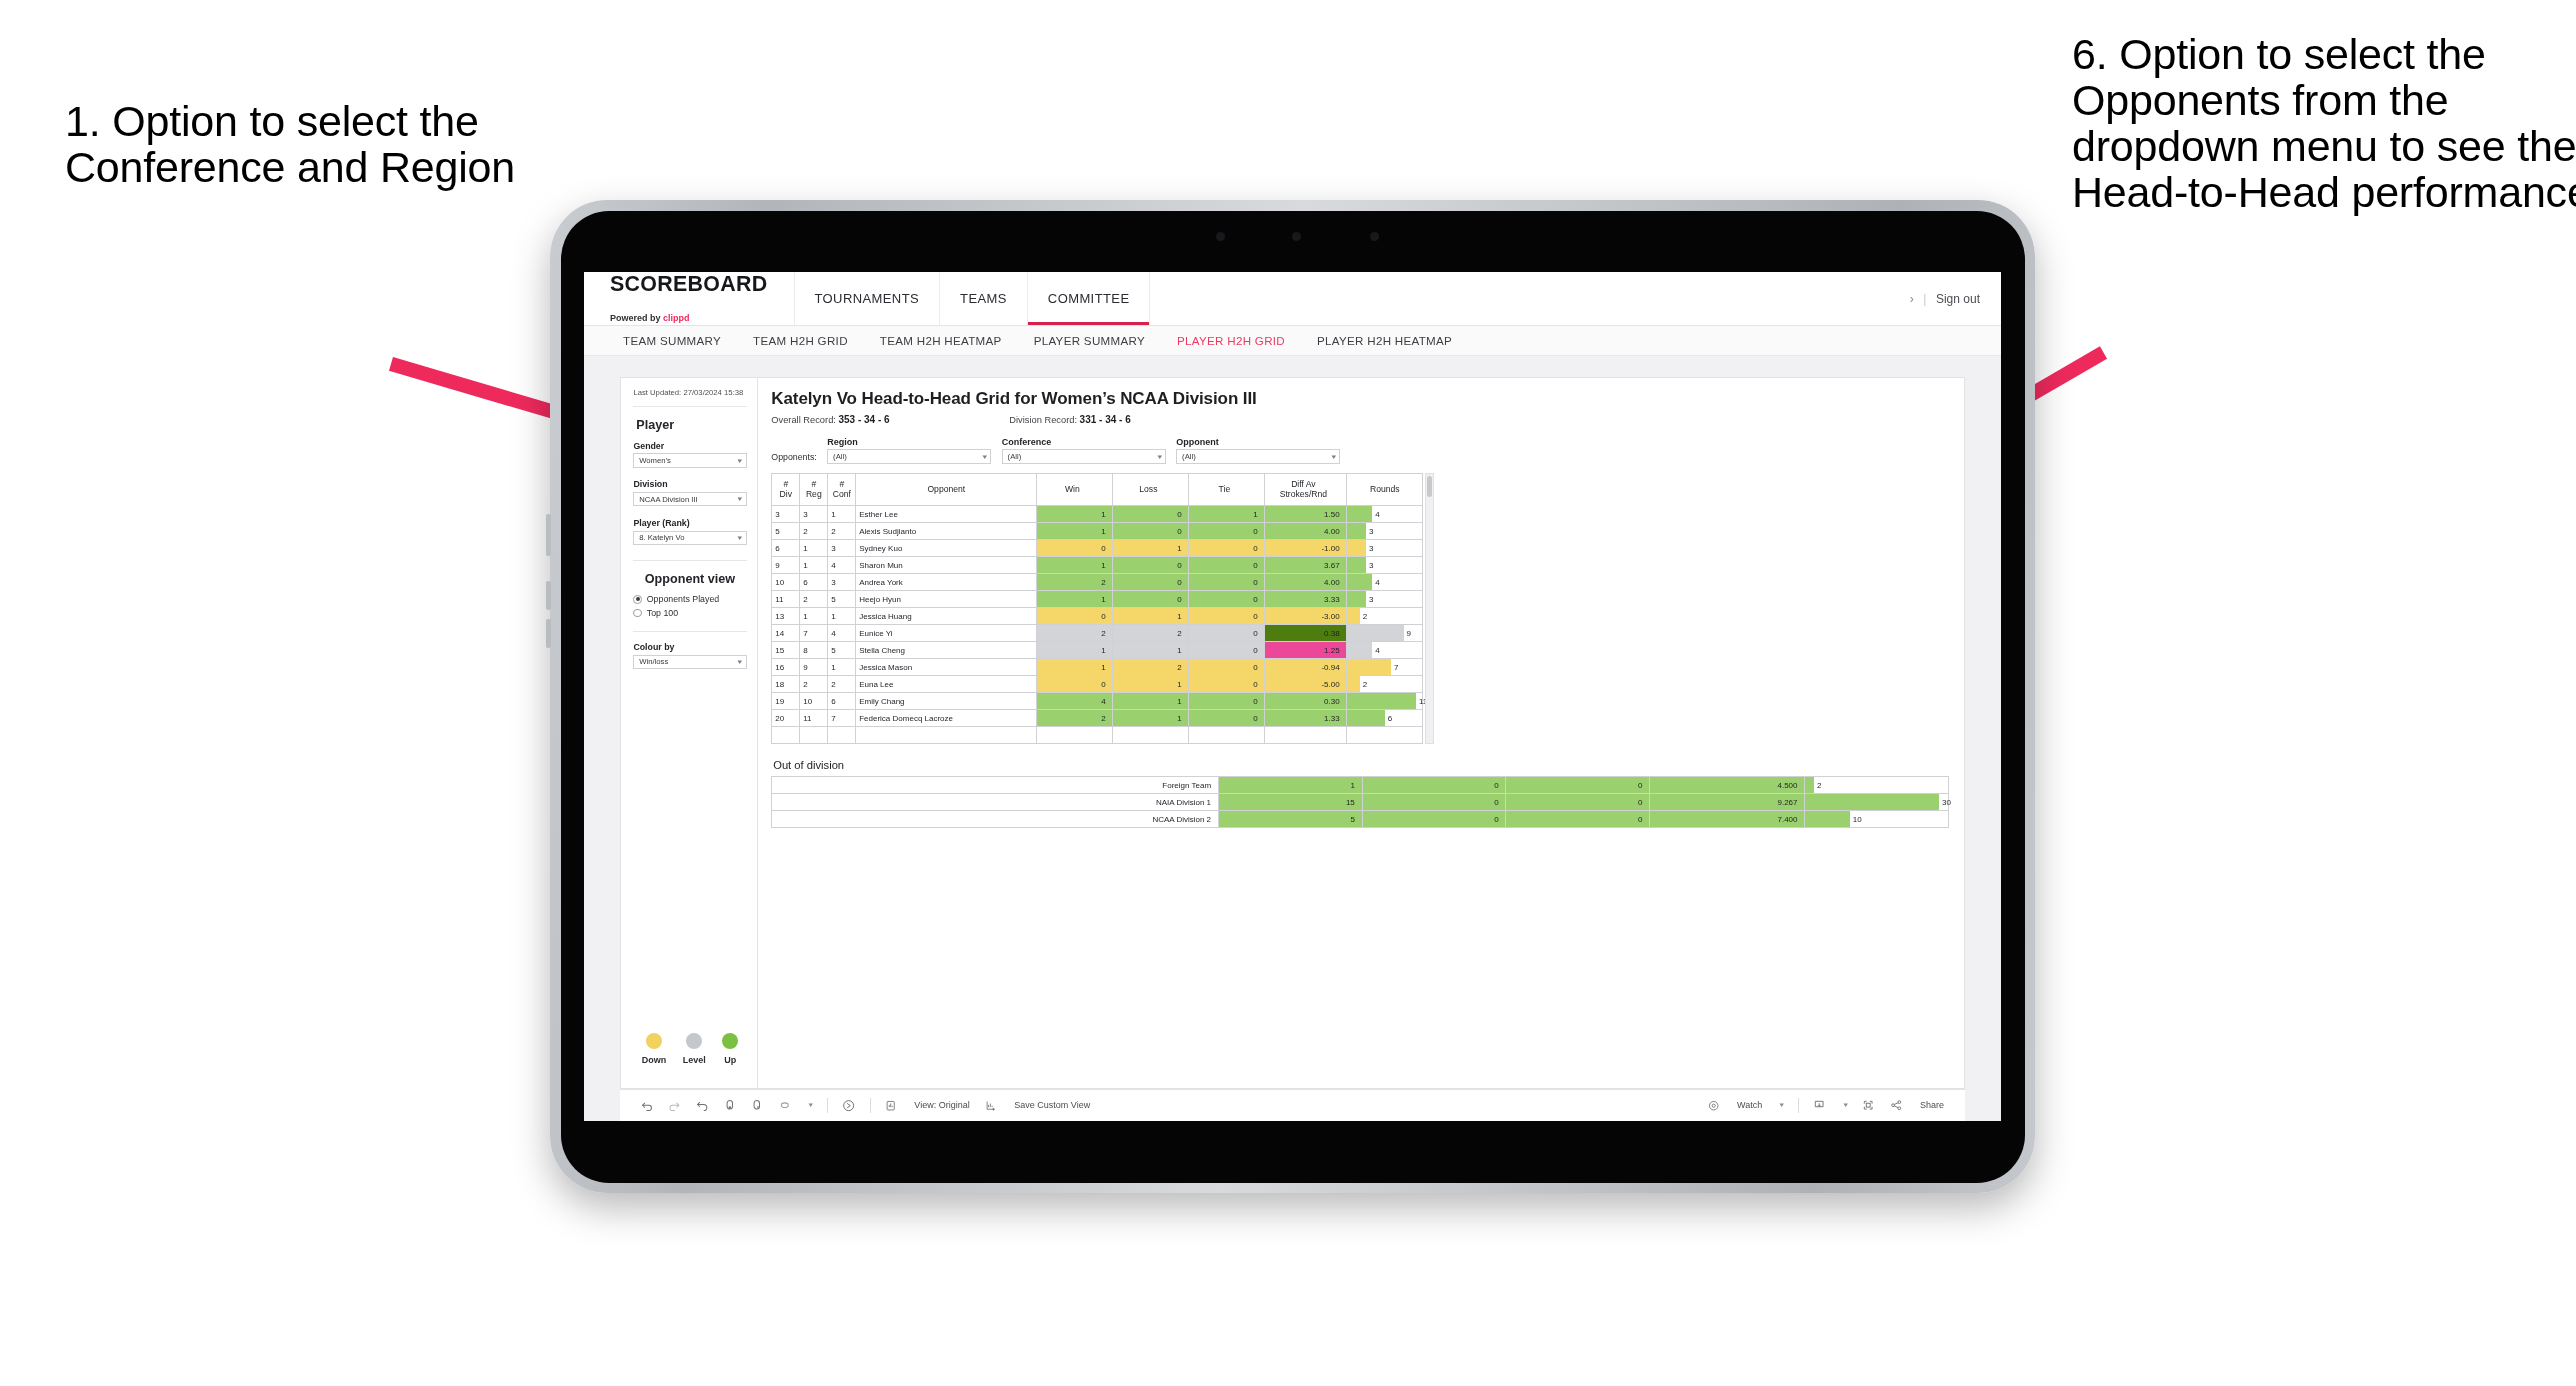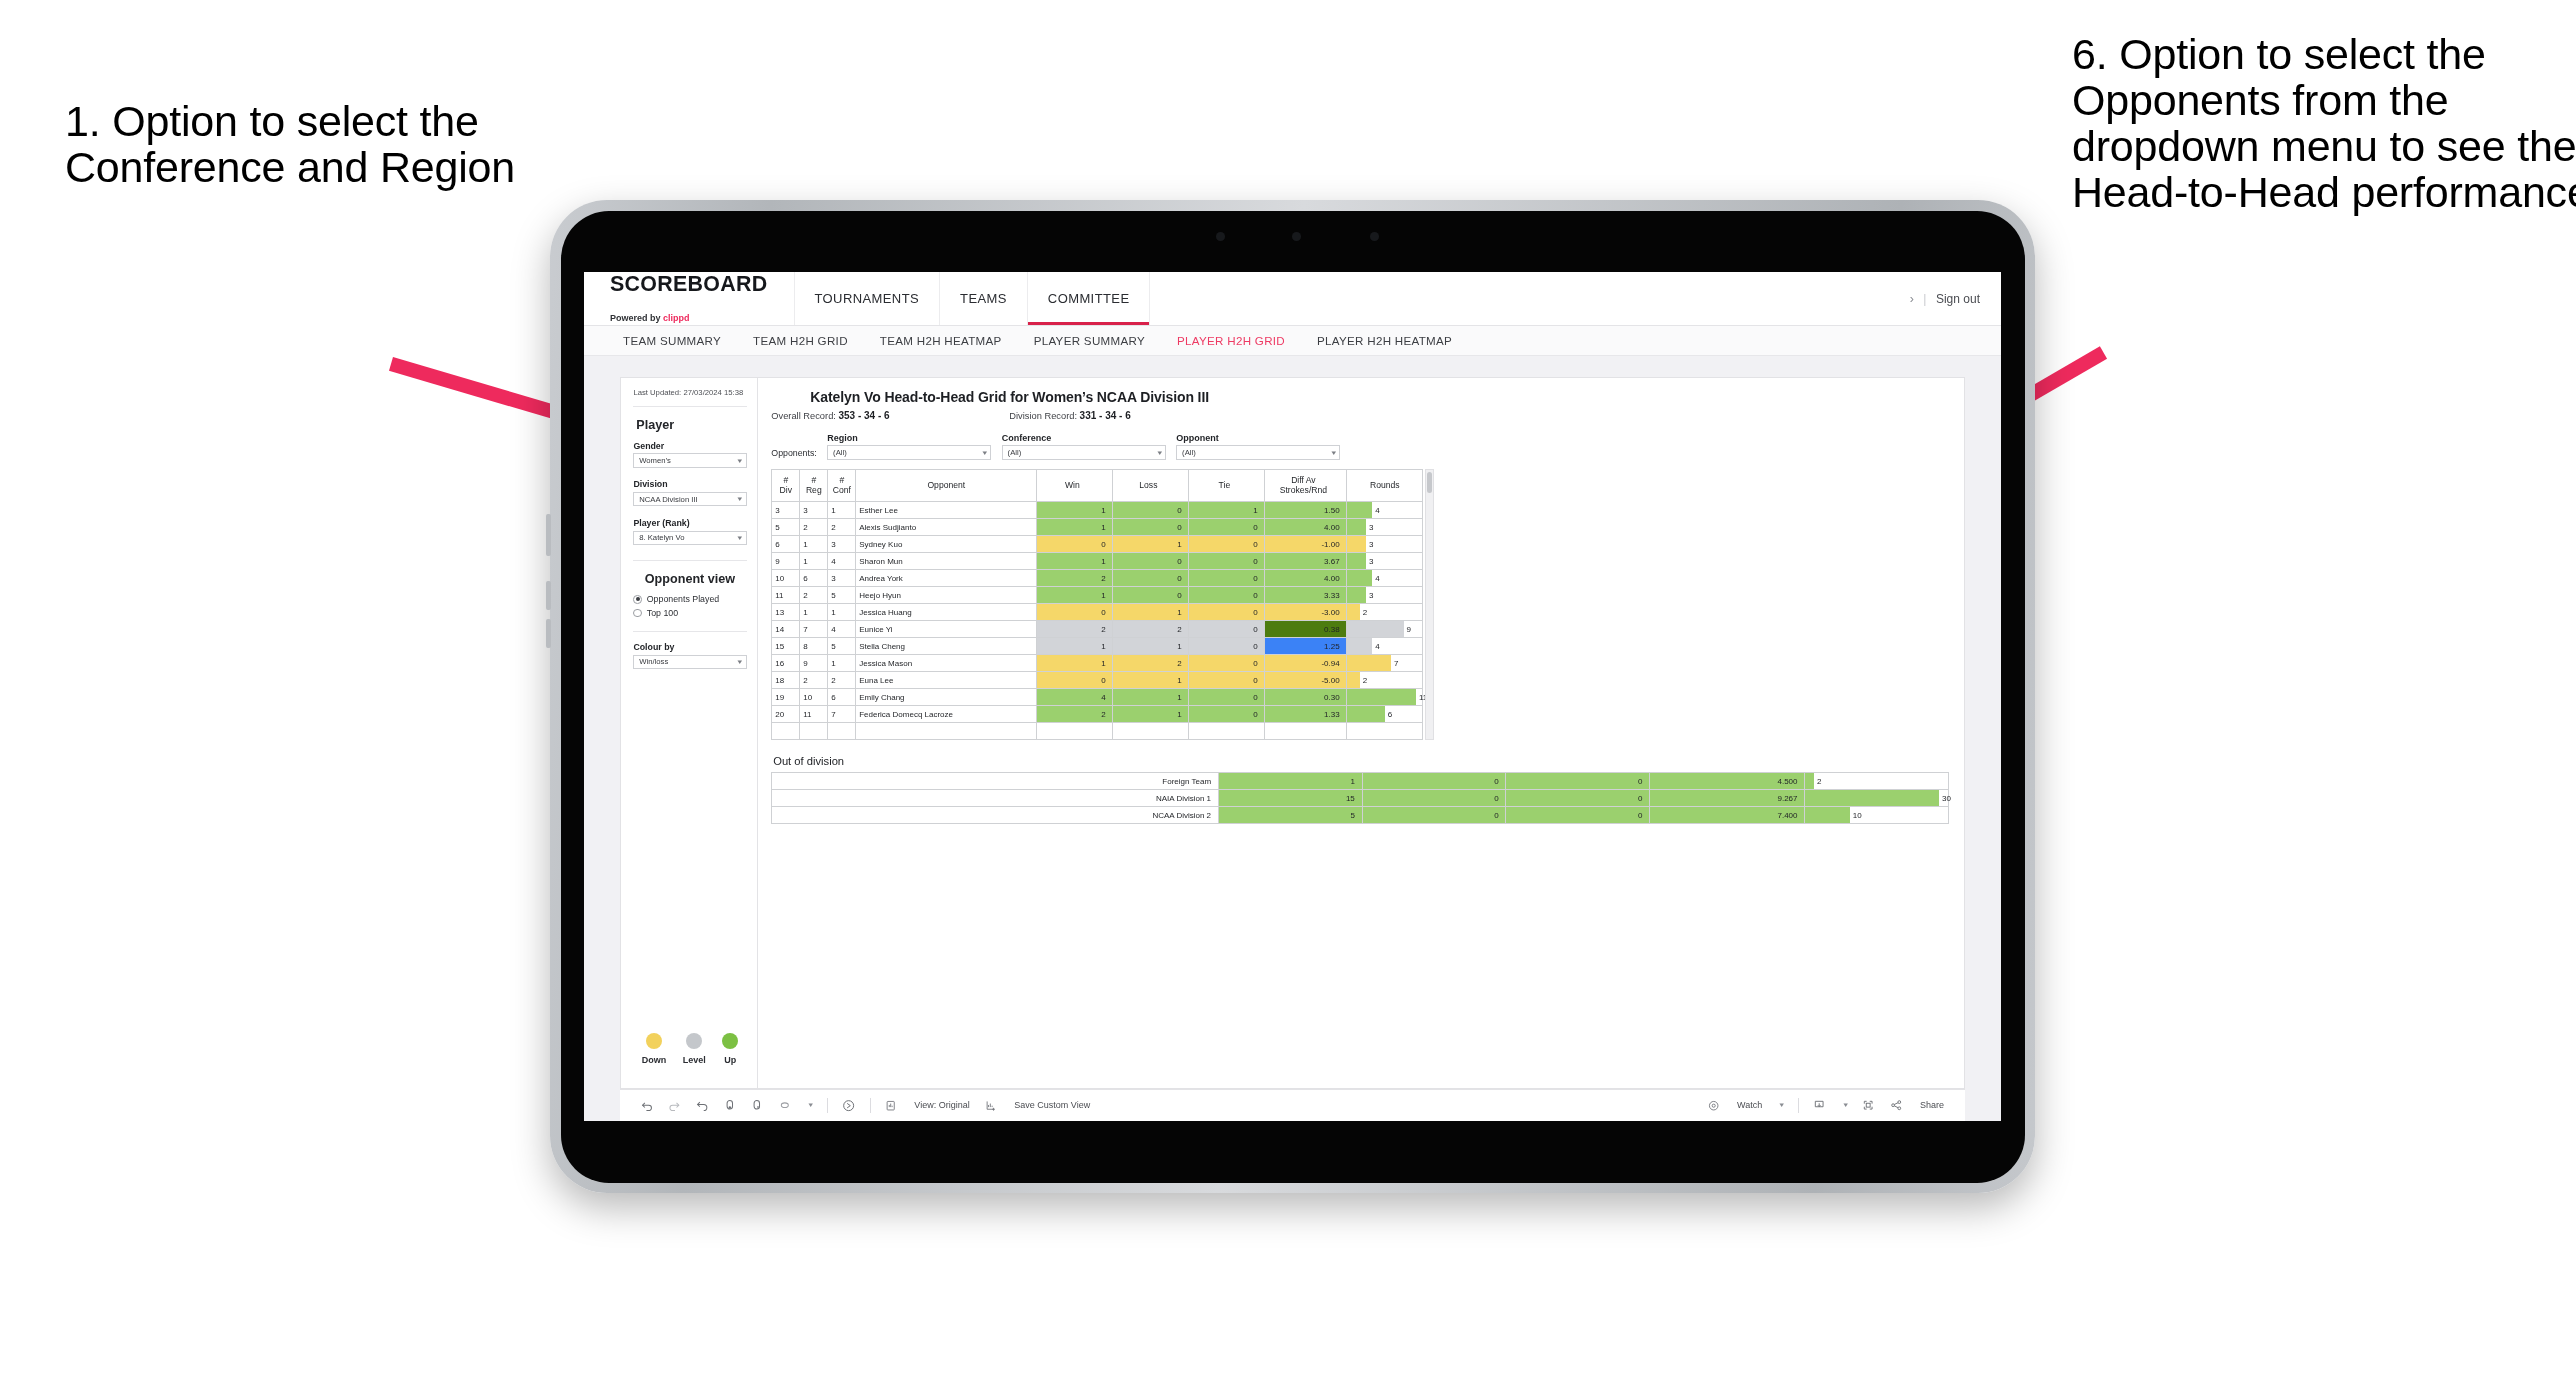--- a/index.html
+++ b/index.html
@@ -168,21 +168,21 @@
   .legend-item { display: flex; flex-direction: column; align-items: center; gap: 6.7px; text-align: center; }
   .dot { width: 16px; height: 16px; border-radius: 50%; }
   .legend-cap { font-size: 9px; font-weight: bold; color: #2c2e33; }
 
   
   .viz {
     flex: 1; padding: 11.4px 15px 0 13.3px;
     display: flex; flex-direction: column; min-width: 0;
   }
   .viz-title {
-    font-size: 14px; font-weight: bold; color: #1d1f23; letter-spacing: -0.1px; margin-left: 39px;
+    font-size: 17px; font-weight: bold; color: #1d1f23; letter-spacing: -0.1px;
   }
   .records { display: flex; margin-top: 4.8px; font-size: 9.3px; color: #404247; }
   .records .rec { width: 238px; }
   .records b { color: #1d1f23; font-size: 10px; }
 
   .filters {
     display: flex; align-items: flex-end; gap: 10.5px; margin-top: 11.4px;
   }
   .filters .opp-label { font-size: 8.8px; color: #2b2d32; padding-bottom: 1.9px; }
   .filter-box { width: 164px; }
@@ -533,21 +533,21 @@
                       </td>
                     </tr>
                     <tr>
                       <td class="c-num">15</td>
                       <td class="c-num">8</td>
                       <td class="c-num">5</td>
                       <td class="c-opp">Stella Cheng</td>
                       <td class="c-stat" style="background: rgb(210, 212, 216);">1</td>
                       <td class="c-stat" style="background: rgb(210, 212, 216);">1</td>
                       <td class="c-stat" style="background: rgb(210, 212, 216);">0</td>
-                      <td class="c-diff" style="background: #3b82f6; padding-left: 47px;">1.25</td>
+                      <td class="c-diff" style="background: #ec4899; padding-left: 47px;">1.25</td>
                       <td class="c-rounds">
                         <div class="bar" style="width: 33.3333%; background: rgb(210, 212, 216);"></div>
                         <div class="bar-val" style="left: 33.3333%;">4</div>
                       </td>
                     </tr>
                     <tr>
                       <td class="c-num">16</td>
                       <td class="c-num">9</td>
                       <td class="c-num">1</td>
                       <td class="c-opp">Jessica Mason</td>

